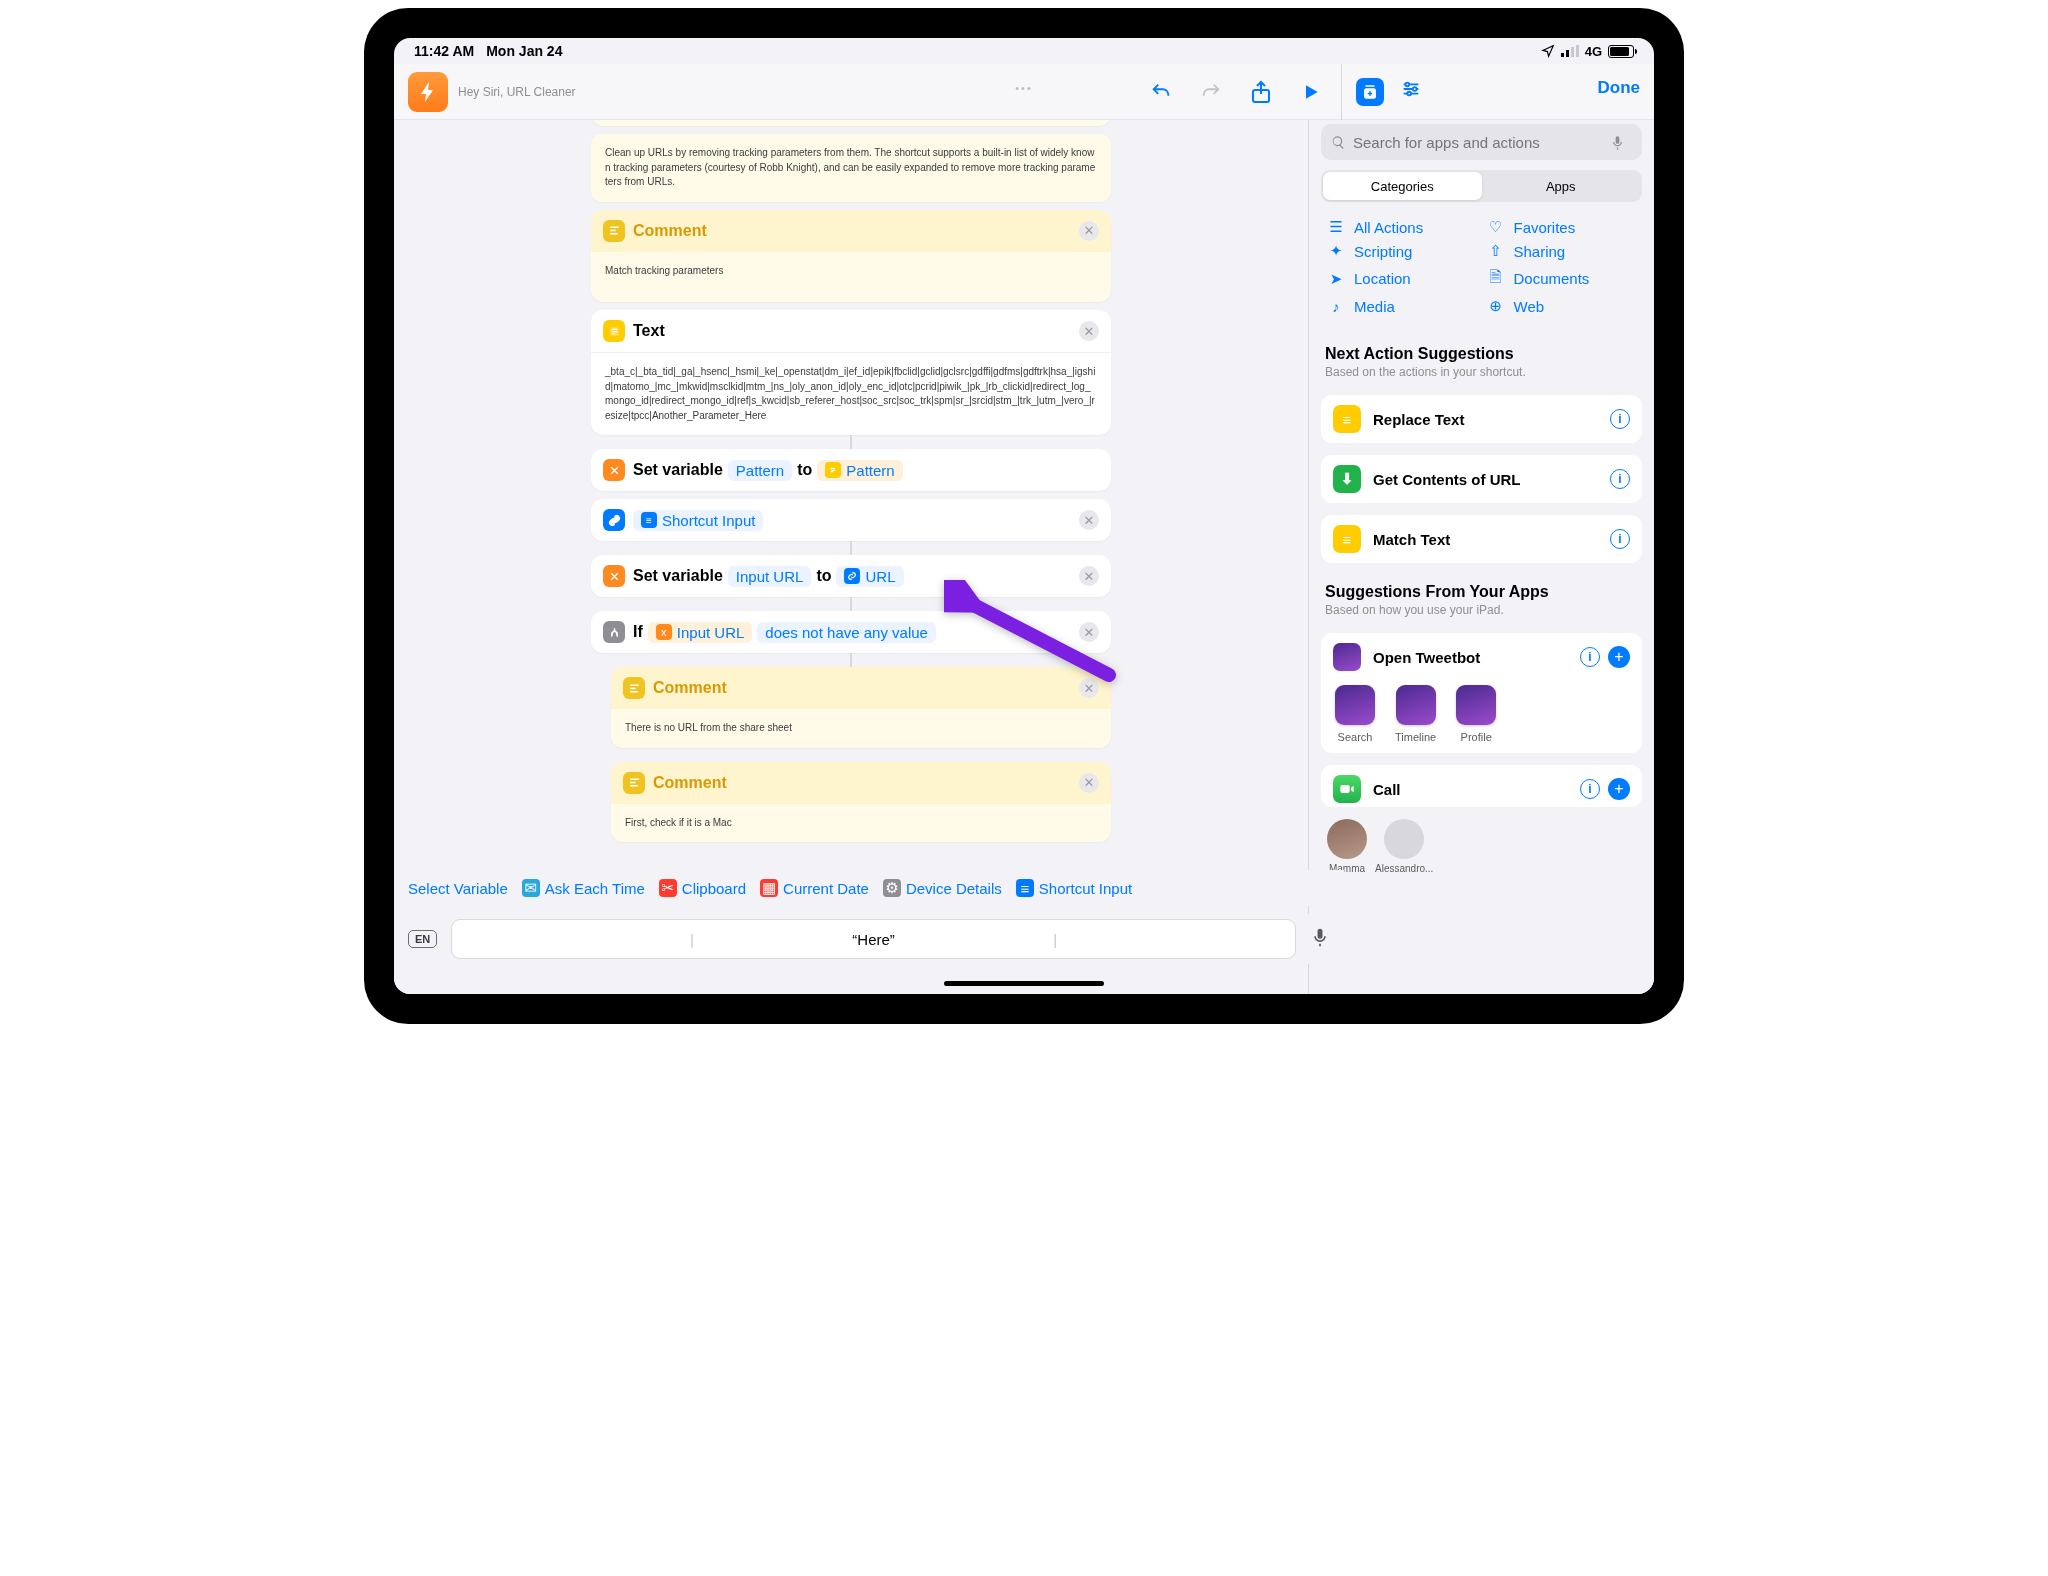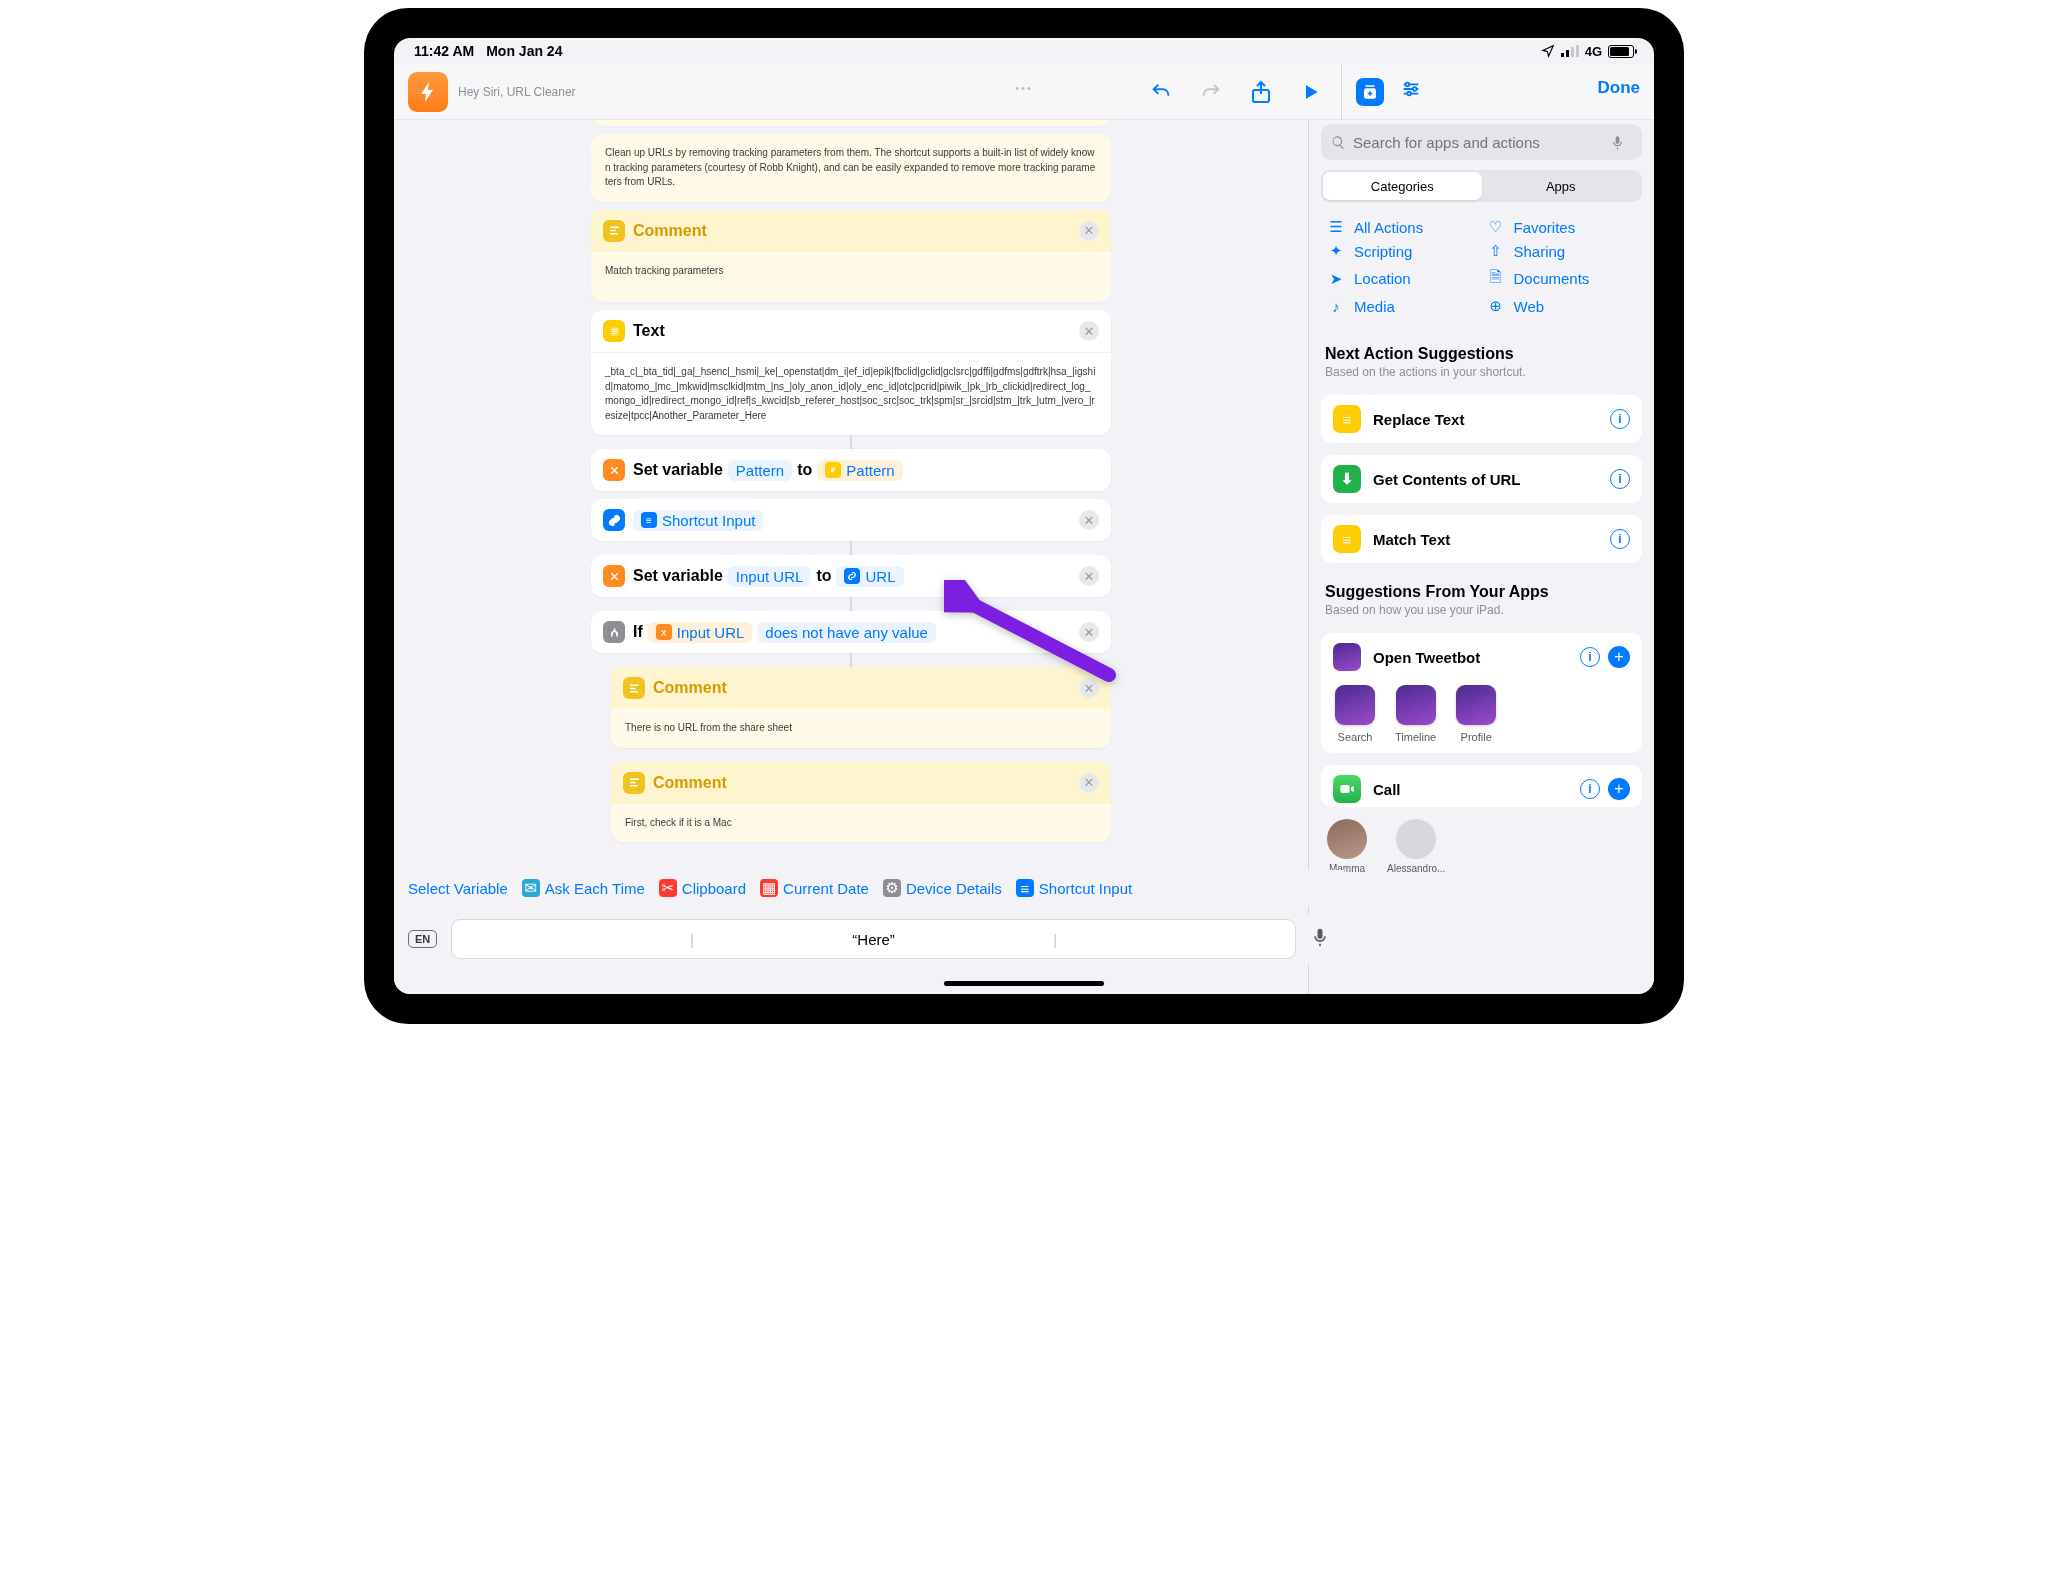--- a/index.html
+++ b/index.html
@@ -75,21 +75,21 @@
 
 .app-row { margin: 6px 12px; background: #fff; border-radius: 11px; padding: 10px 12px; }
 .app-row-head { display: flex; align-items: center; }
 .app-row-head .aicon { width: 28px; height: 28px; border-radius: 7px; margin-right: 12px; }
 .app-row-head .albl { flex: 1; font-size: 15px; font-weight: 600; }
 .mini-apps { display: flex; gap: 20px; margin-top: 12px; padding: 2px 2px 0; }
 .mini { display: flex; flex-direction: column; align-items: center; gap: 6px; }
 .mini .mi { width: 40px; height: 40px; border-radius: 9px; background: linear-gradient(160deg,#4b2a8f,#9b4bcc); box-shadow: 0 1px 3px rgba(0,0,0,0.2); }
 .mini .ml { font-size: 11px; color: #5a5a5e; }
 
-.contact-row { display: flex; gap: 20px; padding: 6px 18px; }
+.contact-row { display: flex; gap: 8px; padding: 6px 18px; }
 .contact { display: flex; flex-direction: column; align-items: center; gap: 4px; }
 .contact .ava { width: 40px; height: 40px; border-radius: 50%; background: #d8d8dc; }
 .contact .cl { font-size: 10px; color: #5a5a5e; max-width: 60px; text-align: center; overflow: hidden; text-overflow: ellipsis; white-space: nowrap; }
 
 
 .card {
   margin: 8px auto; width: 520px; background: #fff; border-radius: 12px;
   overflow: hidden; box-shadow: 0 1px 2px rgba(0,0,0,0.04);
 }
 .card.nested { margin-left: calc(50% - 260px + 20px); width: 500px; }

